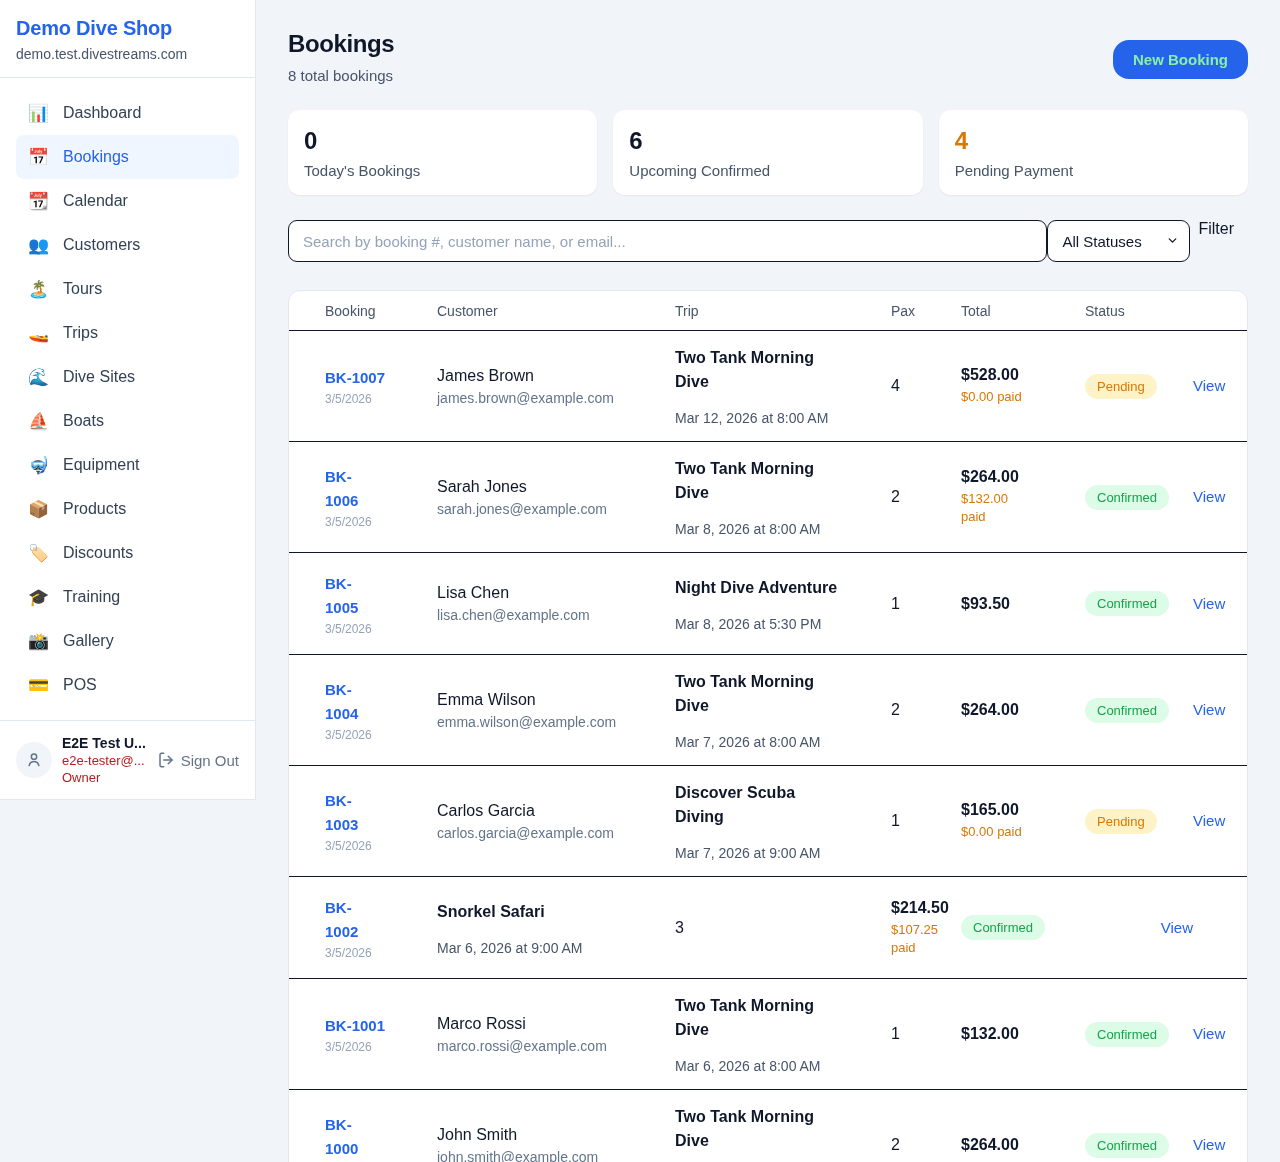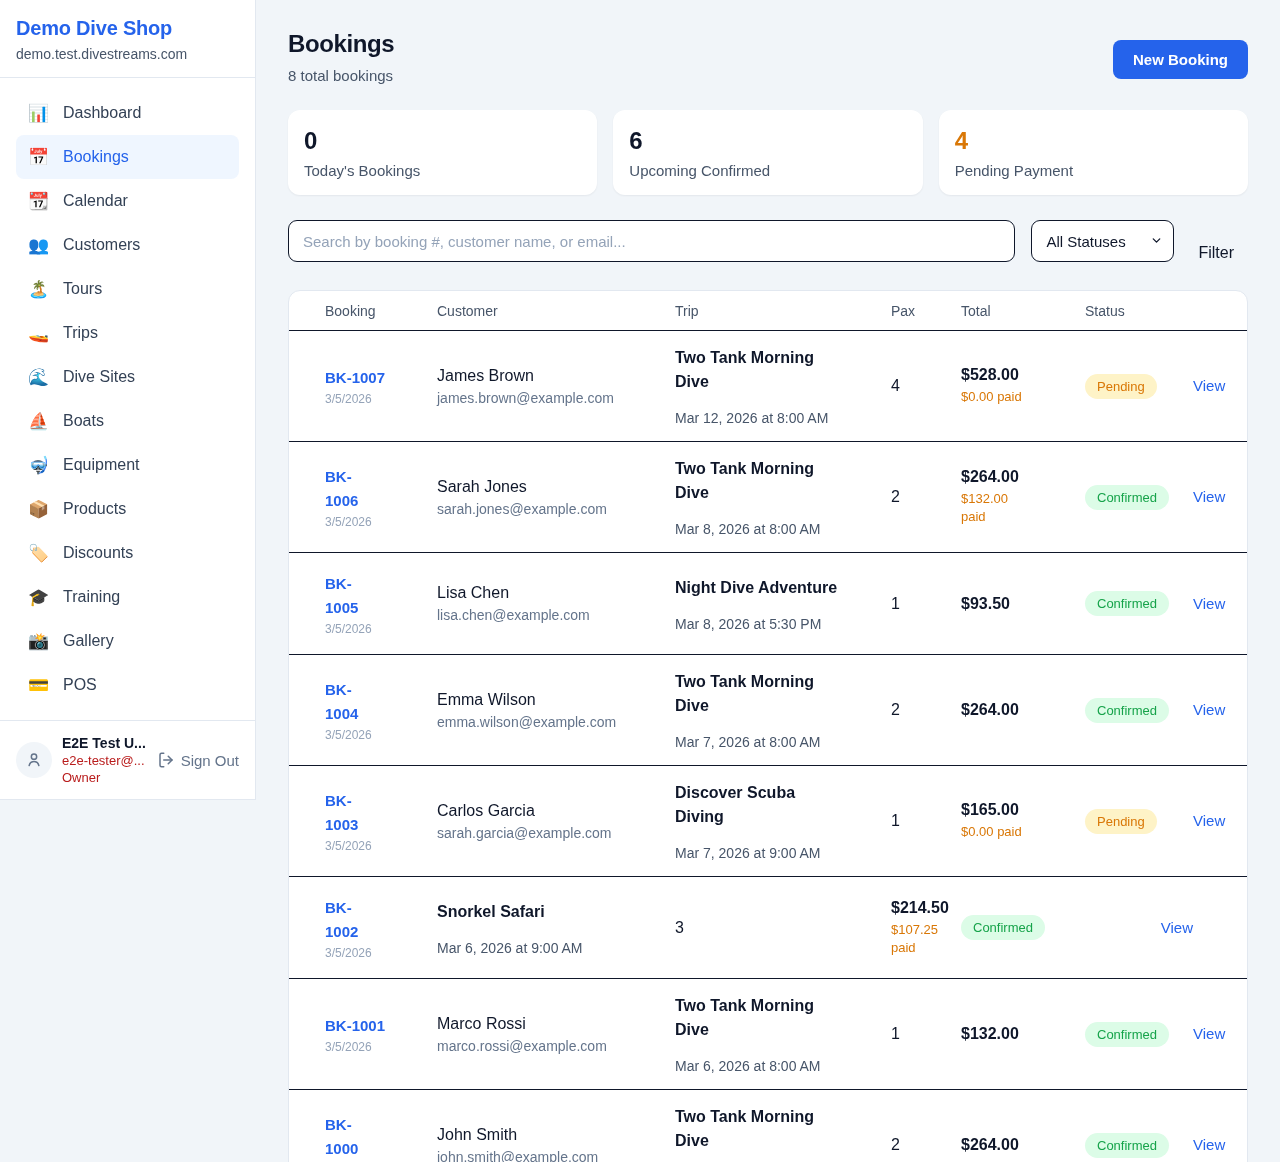--- a/index.html
+++ b/index.html
@@ -46,36 +46,36 @@
   .user-name { font-size:14px; font-weight:700; white-space:nowrap; }
   .user-email, .user-role { font-size:13px; color:#b91c1c; margin-top:2px; white-space:nowrap; }
   .signout { display:flex; align-items:center; gap:6px; color:#64748b; font-size:15px; cursor:pointer; white-space:nowrap; }
 
   
   .main { margin-left:256px; padding:30px 32px 0; }
   .header-row { display:flex; justify-content:space-between; align-items:flex-start; }
   .page-title { font-size:24px; font-weight:700; letter-spacing:-0.4px; }
   .page-sub { margin-top:9px; font-size:15px; color:#475569; }
   .btn-primary {
-    background:#2563eb; color:#ffffff;
+    background:#2563eb; color:#86efac;
     font-family:inherit; font-size:15px; font-weight:600;
-    border:none; border-radius:8px;
+    border:none; border-radius:16px;
     padding:11px 20px; cursor:pointer; margin-top:10px;
   }
 
   .stats { display:grid; grid-template-columns:1fr 1fr 1fr; gap:16px; margin-top:26px; }
   .stat {
     background:#ffffff; border-radius:12px; padding:16px;
     box-shadow:0 1px 2px rgba(15,23,42,.06);
   }
   .stat-value { font-size:24px; font-weight:700; line-height:30px; }
   .stat[data-accent="warning"] .stat-value { color:#d97706; }
   .stat-label { margin-top:6px; font-size:15px; color:#475569; }
 
-  .filter-row { display:flex; align-items:flex-end; gap:16px; margin-top:25px; }
+  .filter-row { display:flex; align-items:flex-start; margin-top:25px; }
   .search-input {
     flex:1; height:42px;
     border:1px solid #0f172a; border-radius:9px;
     padding:0 14px; font-family:inherit; font-size:15px; color:#0f172a; background:#ffffff;
     outline:none;
   }
   .search-input::placeholder { color:#94a3b8; }
   .select-wrap { position:relative; flex:none; }
   .status-select {
     appearance:none; -webkit-appearance:none;
@@ -397,21 +397,21 @@
         </div>
 
         <div class="trow">
           <div class="c-booking">
             <div class="bk">BK-
 1003</div>
             <div class="bk-date">3/5/2026</div>
           </div>
           <div class="c-customer">
             <div class="cust-name">Carlos Garcia</div>
-            <div class="cust-email">sarah.garcia@example.com</div>
+            <div class="cust-email">carlos.garcia@example.com</div>
           </div>
           <div class="c-trip">
             <div class="trip-name">Discover Scuba
 Diving</div>
             <div class="trip-date">Mar 7, 2026 at 9:00 AM</div>
           </div>
           <div class="c-pax">1</div>
           <div class="c-total">
             <div class="amount">$165.00</div>
             <div class="paid">$0.00 paid</div>

